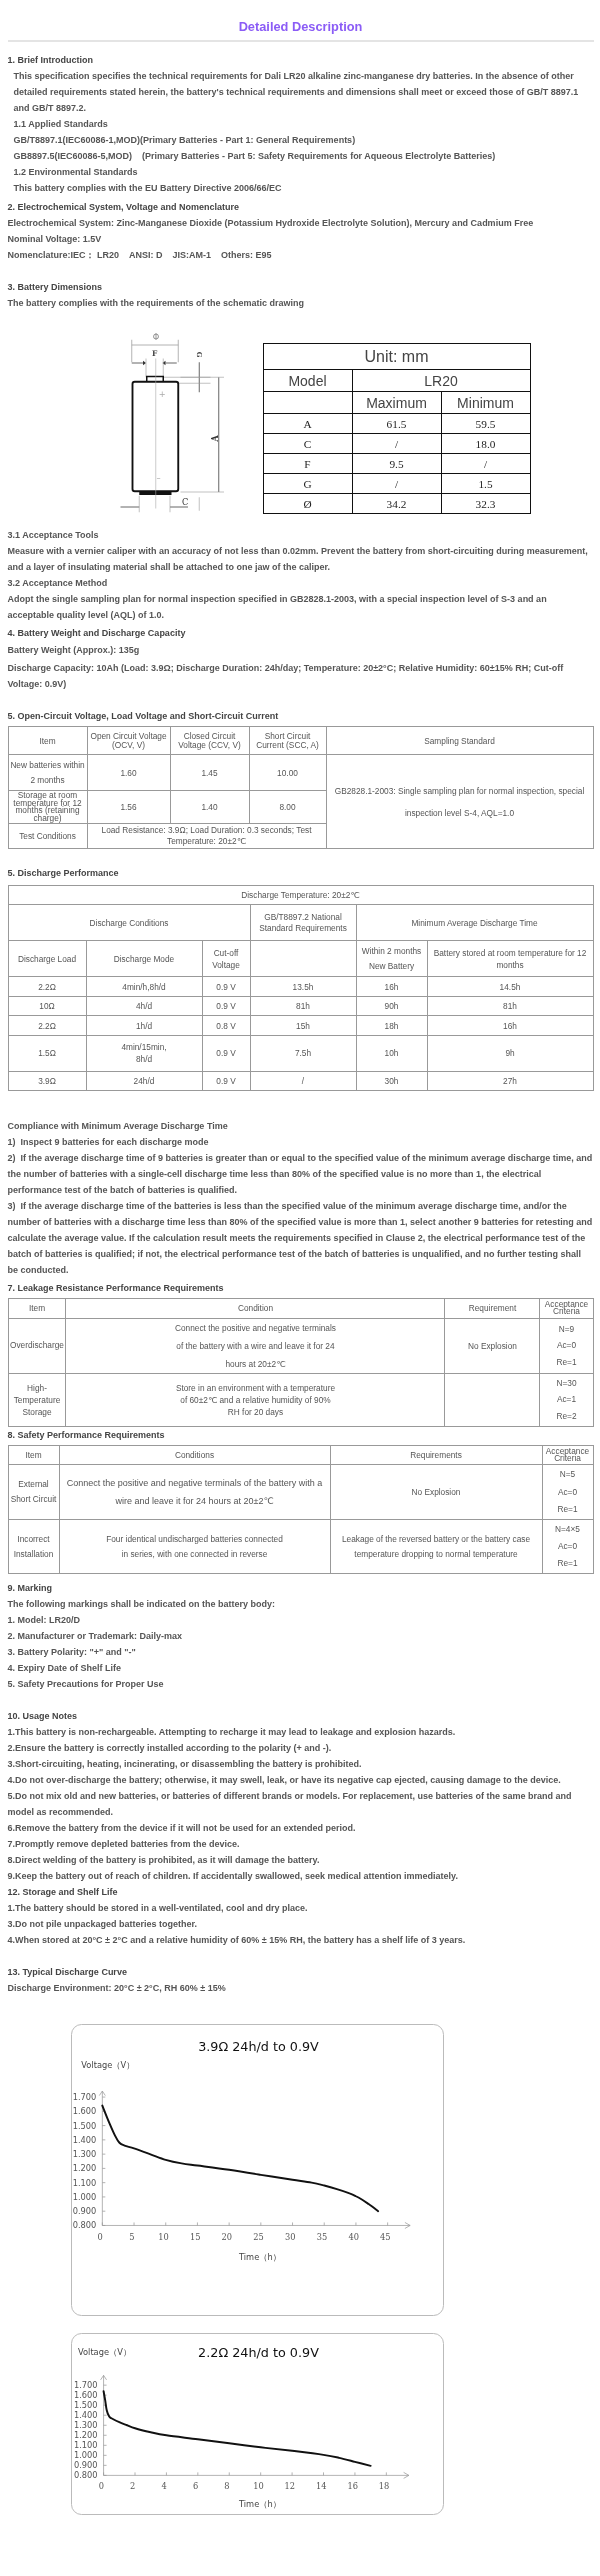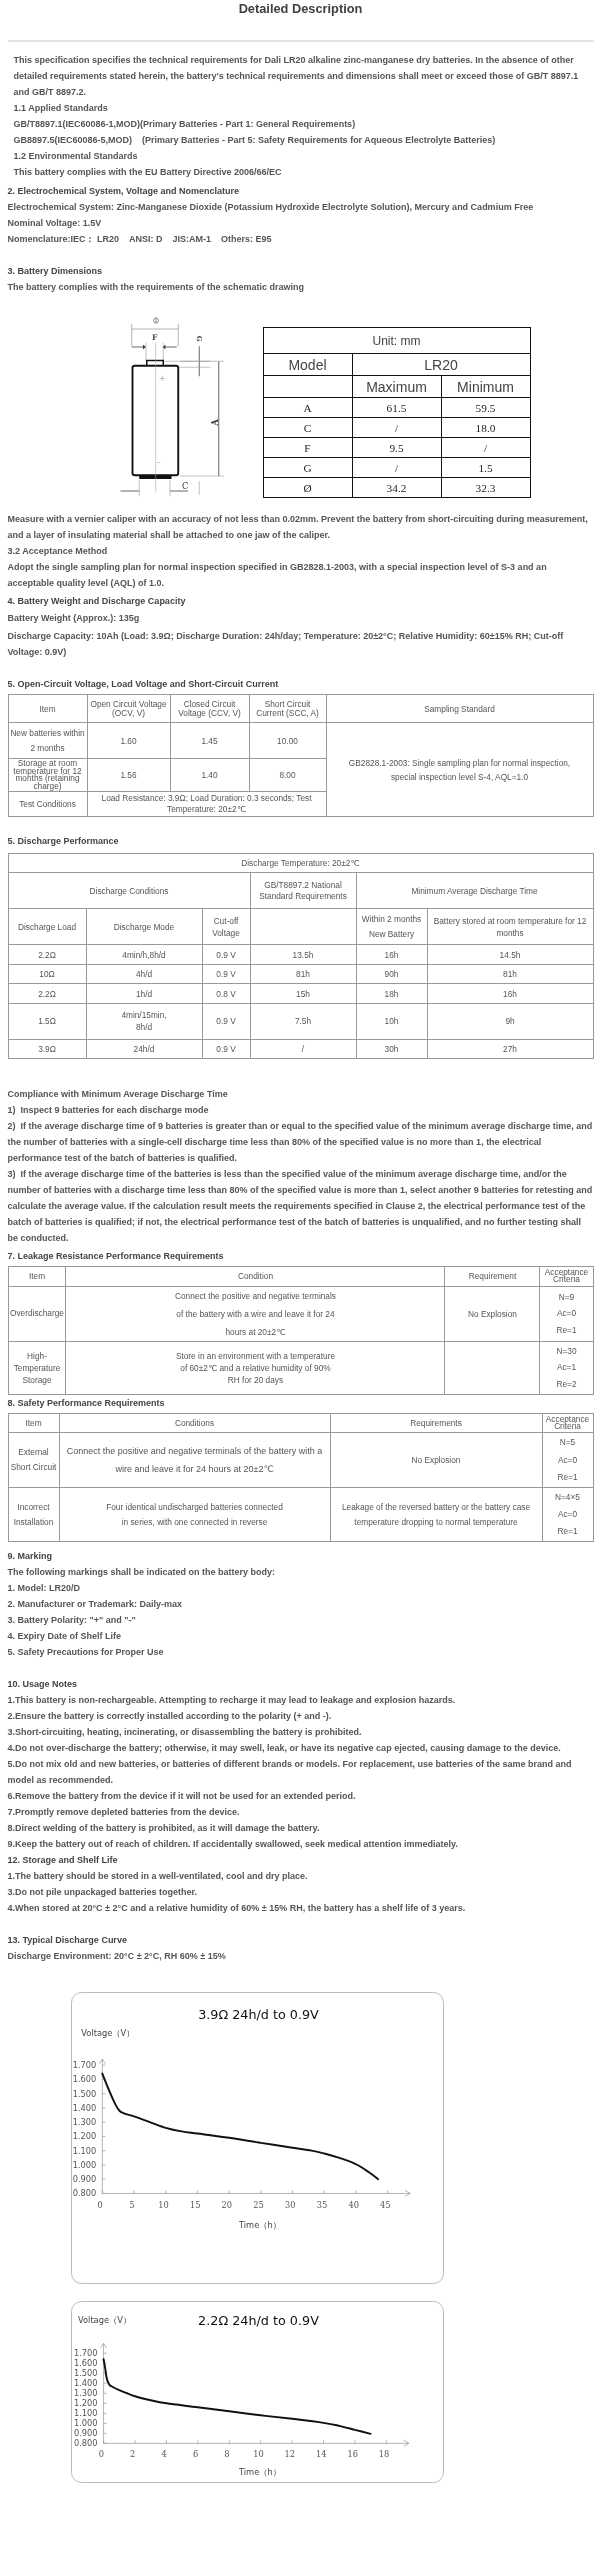--- a/index.html
+++ b/index.html
@@ -9,21 +9,22 @@
     font-family: "Liberation Sans", "DejaVu Sans", sans-serif;
     color: #555555;
     font-size: 9px;
     line-height: 16px;
   }
   .page { width: 601px; padding: 0 7.5px; position: relative; }
   .title {
     text-align: center;
     font-size: 12.8px;
     font-weight: bold;
-    color: #404040;
+    color: #8b5cf6;
+    padding-top: 18px;
     height: 40px;
     line-height: 18px;
   }
   .title-rule { height: 1.5px; background: #e4e4e4; margin: 0 0 10.5px 0; }
   h3 {
     font-size: 9px;
     font-weight: bold;
     color: #444;
     margin: 0;
     line-height: 16px;
@@ -43,21 +44,21 @@
     font-family: "Liberation Serif", serif;
     color: #222;
     font-size: 11.3px;
   }
   .dim-table td {
     border: 0.8px solid #111;
     text-align: center;
     height: 20px;
     padding: 0;
   }
-  .dim-table .unit-row td { height: 26px; font-family: "Liberation Sans", sans-serif; color: #444; font-size: 12px; }
+  .dim-table .unit-row td { height: 26px; font-family: "Liberation Sans", sans-serif; color: #444; font-size: 16px; }
   .dim-table .sans { font-family: "Liberation Sans", sans-serif; color: #444; font-size: 14px; }
   .dim-table .hdr-row td { height: 22px; }
 
   
   table.grid {
     border-collapse: collapse;
     width: 586px;
     color: #555;
   }
   table.grid td {
@@ -92,20 +93,21 @@
 </style>
 </head>
 <body>
 
 <div class="page">
 
   <div class="title">Detailed Description</div>
   <div class="title-rule"></div>
 
   <section>
+    <h3>1. Brief Introduction</h3>
     <p class="indent">This specification specifies the technical requirements for Dali LR20 alkaline zinc-manganese dry batteries. In the absence of other detailed requirements stated herein, the battery's technical requirements and dimensions shall meet or exceed those of GB/T 8897.1 and GB/T 8897.2.</p>
     <p class="indent">1.1 Applied Standards</p>
     <p class="indent">GB/T8897.1(IEC60086-1,MOD)(Primary Batteries - Part 1: General Requirements)</p>
     <p class="indent">GB8897.5(IEC60086-5,MOD)&nbsp;&nbsp;&nbsp;&nbsp;(Primary Batteries - Part 5: Safety Requirements for Aqueous Electrolyte Batteries)</p>
     <p class="indent">1.2 Environmental Standards</p>
     <p class="indent">This battery complies with the EU Battery Directive 2006/66/EC</p>
   </section>
 
   <section style="margin-top:3px">
     <h3>2. Electrochemical System, Voltage and Nomenclature</h3>
@@ -204,20 +206,21 @@
         </tr>
         <tr>
           <td>Ø</td>
           <td>34.2</td>
           <td>32.3</td>
         </tr>
       </tbody>
         </table>
     </div>
 
+    <p>3.1 Acceptance Tools</p>
     <p>Measure with a vernier caliper with an accuracy of not less than 0.02mm. Prevent the battery from short-circuiting during measurement, and a layer of insulating material shall be attached to one jaw of the caliper.</p>
     <p>3.2 Acceptance Method</p>
     <p>Adopt the single sampling plan for normal inspection specified in GB2828.1-2003, with a special inspection level of S-3 and an acceptable quality level (AQL) of 1.0.</p>
   </section>
 
   <section style="margin-top:1.5px">
     <h3>4. Battery Weight and Discharge Capacity</h3>
     <p style="margin-top:1.5px">Battery Weight (Approx.): 135g</p>
     <p style="margin-top:1.5px">Discharge Capacity: 10Ah (Load: 3.9Ω; Discharge Duration: 24h/day; Temperature: 20±2°C; Relative Humidity: 60±15% RH; Cut-off Voltage: 0.9V)</p>
   </section>
@@ -240,21 +243,21 @@
         <td class="small">Open Circuit Voltage (OCV, V)</td>
         <td class="small">Closed Circuit Voltage (CCV, V)</td>
         <td class="small">Short Circuit Current (SCC, A)</td>
         <td class="big">Sampling Standard</td>
       </tr>
       <tr style="height:36px">
         <td class="big" style="line-height:15px">New batteries within 2 months</td>
         <td class="big">1.60</td>
         <td class="big">1.45</td>
         <td class="big">10.00</td>
-        <td rowspan="3" class="big" style="line-height:14px; padding:0 18px">GB2828.1-2003: Single sampling plan for normal inspection, special inspection level S-4, AQL=1.0</td>
+        <td rowspan="3" class="big" style="line-height:22px; padding:0 4px">GB2828.1-2003: Single sampling plan for normal inspection, special inspection level S-4, AQL=1.0</td>
       </tr>
       <tr style="height:19.5px">
         <td class="tiny">Storage at room temperature for 12 months (retaining charge)</td>
         <td class="big">1.56</td>
         <td class="big">1.40</td>
         <td class="big">8.00</td>
       </tr>
       <tr style="height:19.5px">
         <td class="big">Test Conditions</td>
         <td colspan="3" class="big" style="line-height:11.3px">Load Resistance: 3.9Ω; Load Duration: 0.3 seconds; Test Temperature: 20±2℃</td>

